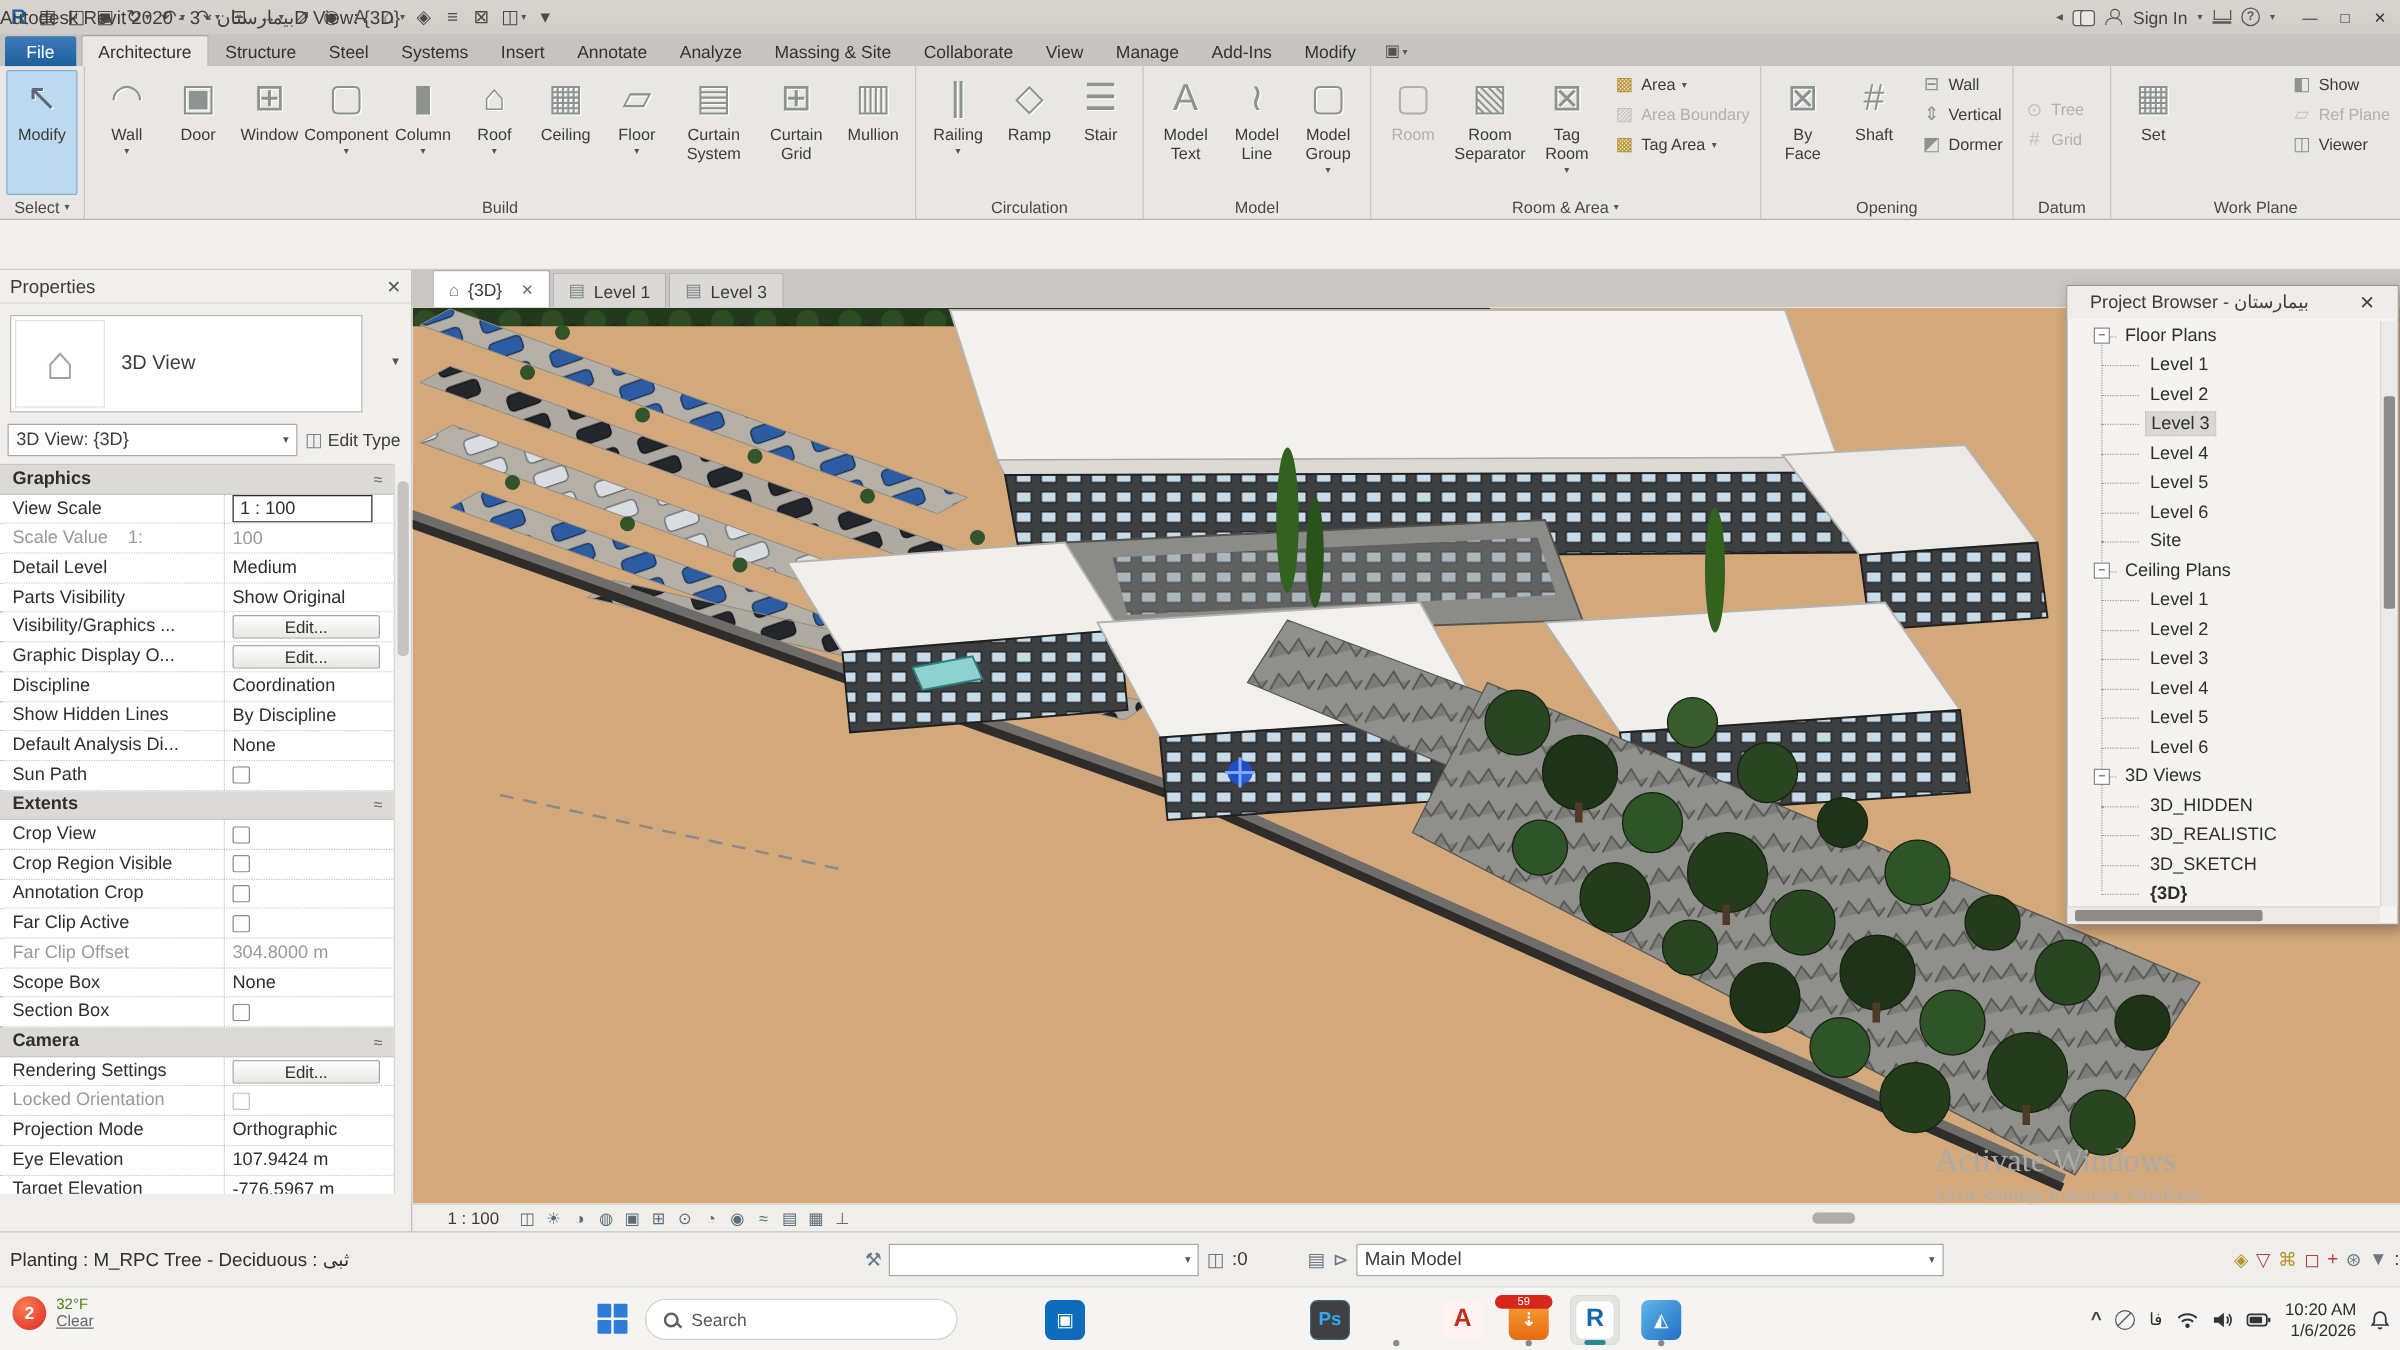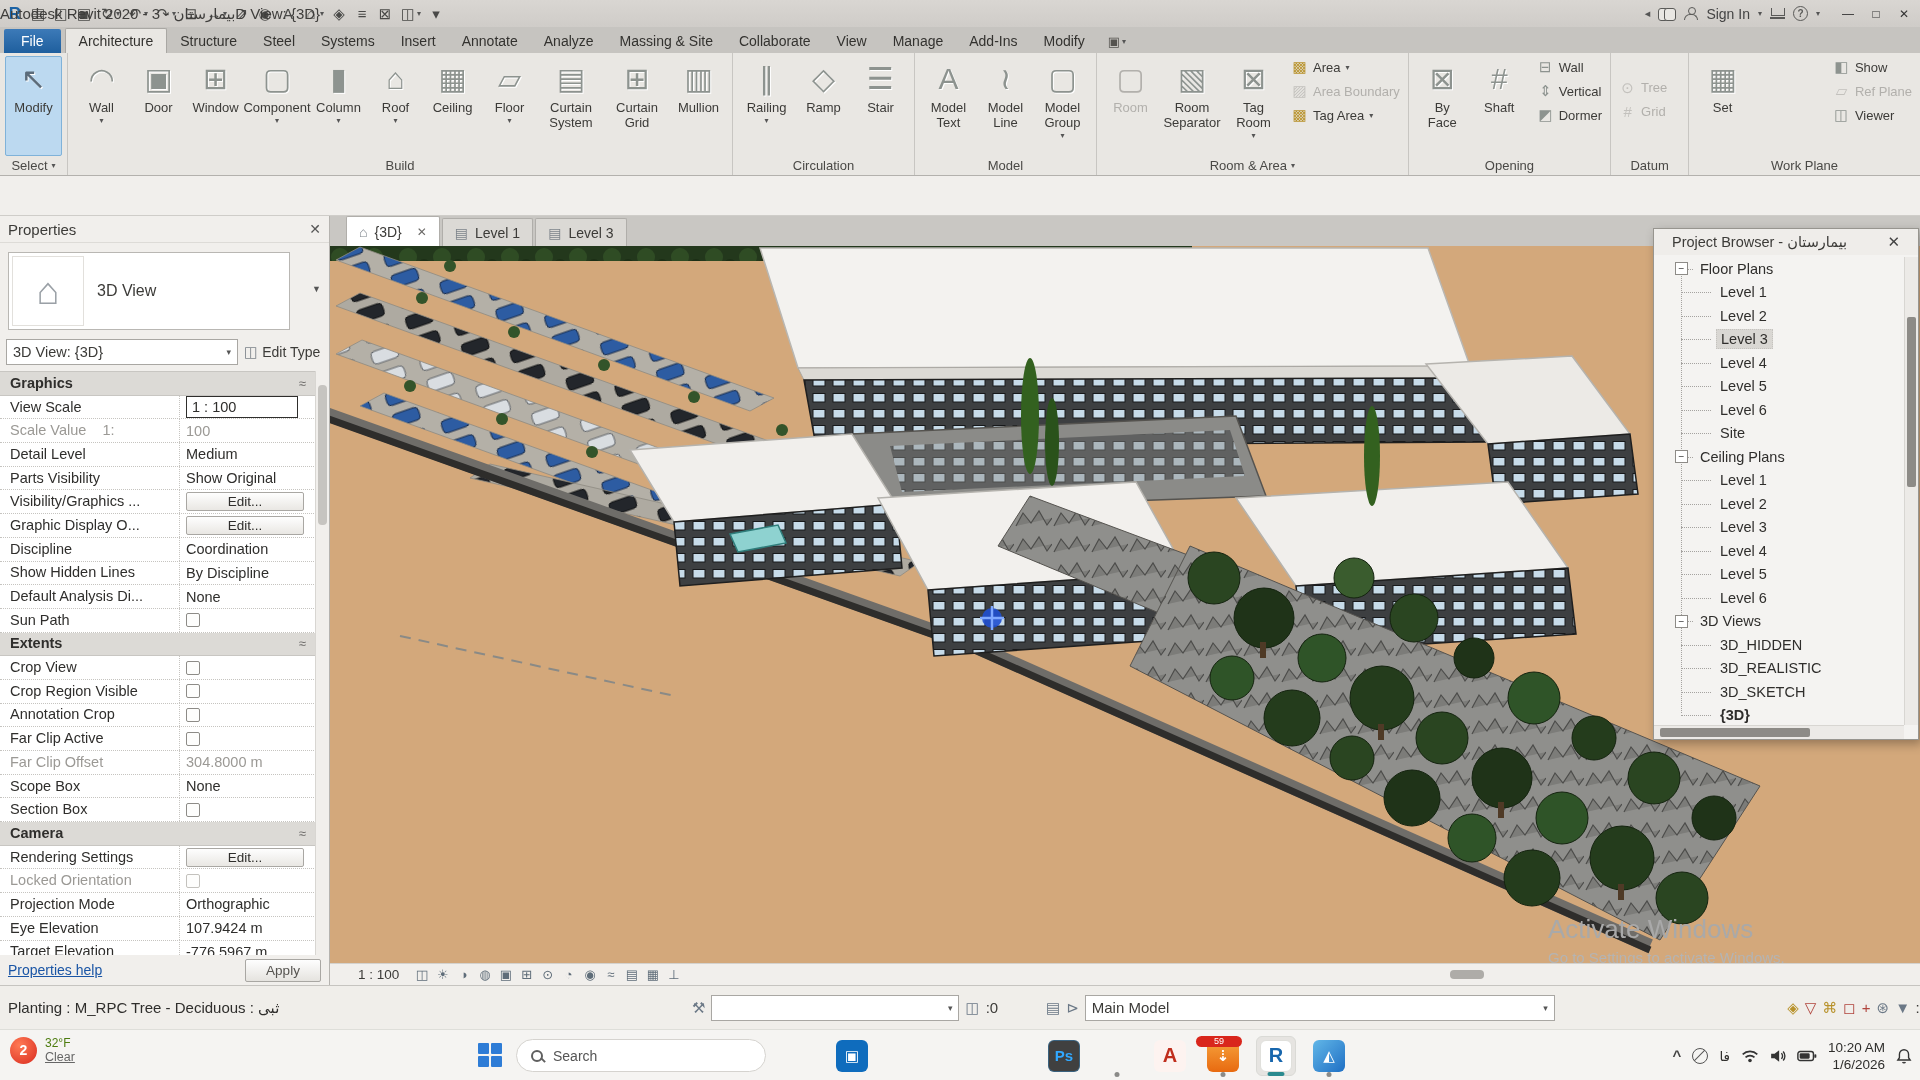--- a/index.html
+++ b/index.html
@@ -97,21 +97,21 @@
 
   
   .canvas-col{position:absolute;left:330px;top:216px;right:0;height:769px;}
   .vtabs{position:absolute;top:0;left:0;right:0;height:30px;background:#c9c7c3;display:flex;align-items:flex-end;padding-left:16px;gap:2px;}
   .vtab{height:28px;display:flex;align-items:center;gap:7px;padding:0 12px;background:#dbd9d5;border:1px solid #b0aeaa;border-bottom:none;font-size:14px;color:#3c3b38;border-radius:2px 2px 0 0;}
   .vtab .vti{color:#7d838a;font-size:14px;}
   .vtab.active{background:#fff;height:30px;}
   .vtab .vtx{color:#6b6967;font-size:12px;margin-left:8px;}
   .canvas{position:absolute;top:30px;left:0;right:0;bottom:22px;background:#fff;overflow:hidden;}
   .scene{position:absolute;inset:0;}
-  .watermark{position:absolute;left:1218px;top:668px;color:#a9a9a9;pointer-events:none;}
+  .watermark{position:absolute;left:1218px;top:668px;color:#a9a9a9;pointer-events:none;font-family:Liberation Serif, serif;}
   .watermark .w1{font-size:26px;font-weight:300;}
   .watermark .w2{font-size:15px;color:#b4b4b4;margin-top:4px;}
 
   
   .canvas-bottom{position:absolute;left:0;right:0;bottom:0;height:22px;background:#f1efec;border-top:1px solid #d4d2ce;display:flex;align-items:center;padding-left:28px;gap:2px;}
   .vcscale{font-size:13.5px;color:#3c3b38;margin-right:10px;}
   .vci{width:21px;height:18px;display:flex;align-items:center;justify-content:center;font-size:13px;color:#5f6d79;border-radius:2px;}
   .hscroll{flex:1;height:14px;position:relative;margin:0 4px;}
   .hscroll .hthumb{position:absolute;top:2px;left:62%;width:34px;height:9px;background:#aeaca8;border-radius:4px;}
 
@@ -761,24 +761,20 @@
         <span class="plab">Target Elevation</span>
         <span class="pval">
           <span class="pvt">-776.5967 m</span>
 
         </span>
       </div>
     </div>
   <div class="pscroll">
       <div class="thumb"></div>
     </div>
-  <div class="props-foot">
-    <span class="prophelp">Properties help</span>
-    <span class="applybtn">Apply</span>
-  </div>
 </div>
 
 <div class="canvas-col">
   <div class="vtabs">
 
   <div class="vtab active">
         <span class="vti">⌂</span>
         <span>{3D}</span>
         <span class="vtx">✕</span>
       </div>

